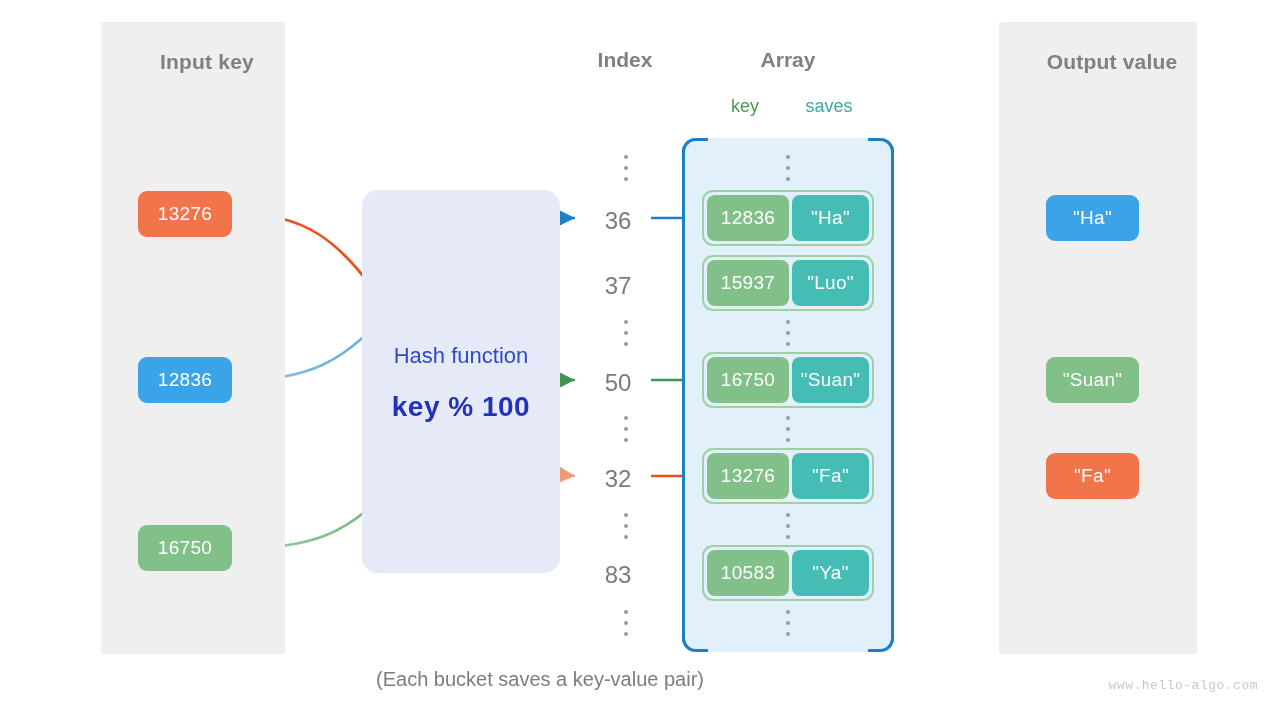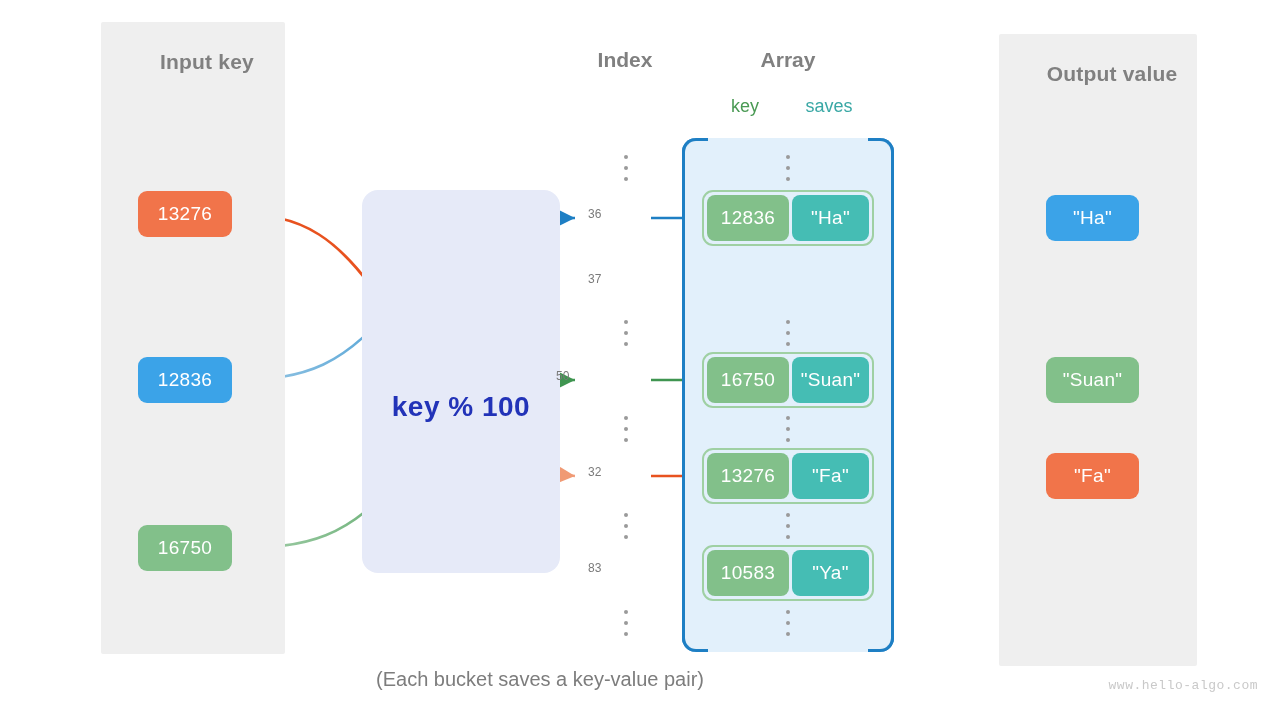--- a/index.html
+++ b/index.html
@@ -27,21 +27,21 @@
   }
 
   
   .side-panel {
     position: absolute;
     background: #efefef;
     border-radius: 2px;
     padding-left: 14px;
   }
   #panel-input  { left: 101px; top: 22px; width: 170px; height: 632px; }
-  #panel-output { left: 999px; top: 34px; width: 184px; height: 632px; }
+  #panel-output { left: 999px; top: 22px; width: 184px; height: 632px; }
 
   .panel-title {
     position: absolute;
     width: 100%;
     top: 28px;
     text-align: center;
     font-size: 21px;
     font-weight: bold;
     color: #808080;
     letter-spacing: 0.2px;
@@ -115,22 +115,22 @@
     font-size: 18px;
     text-align: center;
   }
   #hdr-key   { left: 700px; top: 96px; width: 90px; color: #4a9a54; }
   #hdr-value { left: 784px; top: 96px; width: 90px; color: #3aa8a5; }
 
   
   .index-label {
     position: absolute;
     width: 60px;
-    text-align: left;
-    font-size: 12px;
+    text-align: center;
+    font-size: 24px;
     color: #7a7a7a;
   }
 
   
   .vdots {
     position: absolute;
     width: 14px;
     height: 26px;
     display: flex;
     flex-direction: column;
@@ -301,36 +301,37 @@
   </svg>
 
   <div class="side-panel" id="panel-input">
     <div class="panel-title">Input key</div>
   </div>
   <div class="pill orange" id="in-0">13276</div>
   <div class="pill blue" id="in-1">12836</div>
   <div class="pill green" id="in-2">16750</div>
 
   <div id="hash-box"></div>
+  <div id="hash-label">Hash function</div>
   <div id="hash-formula">key % 100</div>
 
   <div class="col-header" id="hdr-index">Index</div>
   <div class="col-header" id="hdr-array">Array</div>
   <div class="sub-header" id="hdr-key">key</div>
   <div class="sub-header" id="hdr-value">saves</div>
 
   <div id="array-box"></div>
   <div class="corner-stub" id="stub-tl"></div>
   <div class="corner-stub" id="stub-tr"></div>
   <div class="corner-stub" id="stub-bl"></div>
   <div class="corner-stub" id="stub-br"></div>
 
   <div class="index-label" style="left:588px; top:207px;">36</div>
   <div class="index-label" style="left:588px; top:272px;">37</div>
-  <div class="index-label" style="left:556px; top:369px;">50</div>
+  <div class="index-label" style="left:588px; top:369px;">50</div>
   <div class="index-label" style="left:588px; top:465px;">32</div>
   <div class="index-label" style="left:588px; top:561px;">83</div>
 
   <div class="vdots" style="left:619px; top:155px;">
       <i></i>
       <i></i>
       <i></i>
     </div>
   <div class="vdots" style="left:619px; top:320px;">
       <i></i>
@@ -376,20 +377,24 @@
   <div class="vdots" style="left:781px; top:610px;">
       <i></i>
       <i></i>
       <i></i>
     </div>
 
   <div class="bucket" style="top:190px;">
     <div class="cell key">12836</div>
     <div class="cell value">"Ha"</div>
   </div>
+  <div class="bucket" style="top:255px;">
+    <div class="cell key">15937</div>
+    <div class="cell value">"Luo"</div>
+  </div>
   <div class="bucket" style="top:352px;">
     <div class="cell key">16750</div>
     <div class="cell value">"Suan"</div>
   </div>
   <div class="bucket" style="top:448px;">
     <div class="cell key">13276</div>
     <div class="cell value">"Fa"</div>
   </div>
   <div class="bucket" style="top:545px;text-align:center;">
     <div class="cell key">10583</div>

